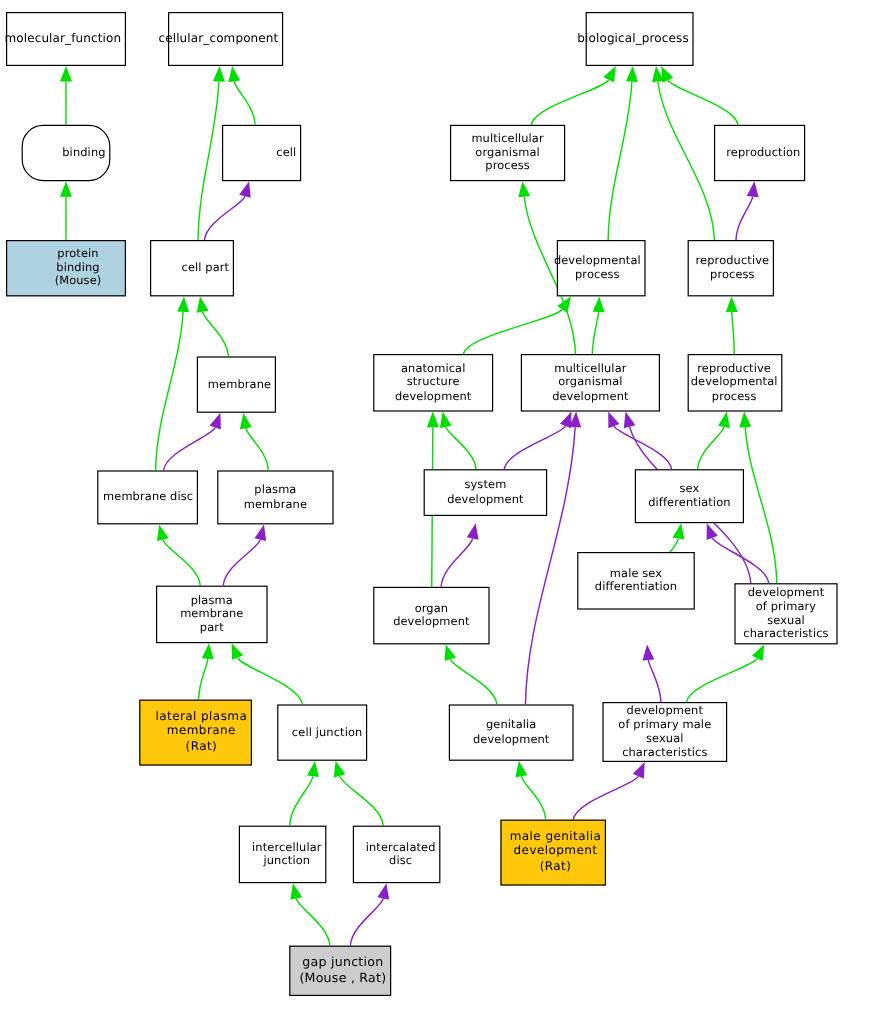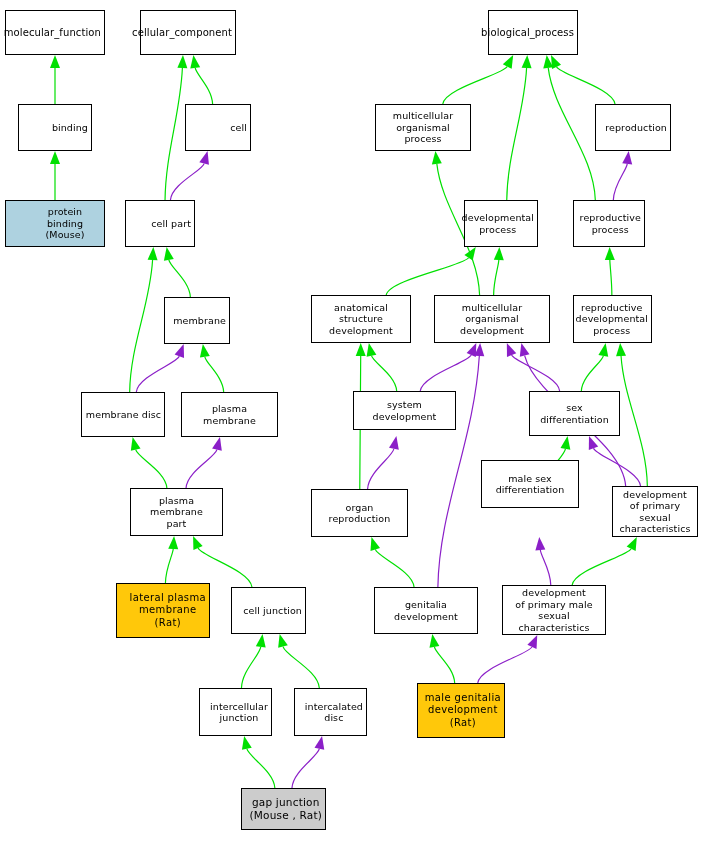--- a/index.html
+++ b/index.html
@@ -102,21 +102,21 @@
       <polygon points="636.82,537 635.648059801617,550.8789969439947 626.6497474675956,546.5166151244612" fill="#00e000"></polygon>
       <path d="M 454.7 683 C 453.9832 667.075, 435.5256 653.6, 434.41103221710324 646.8274527080926" fill="none" stroke="#00e000" stroke-width="1.2"></path>
       <polygon points="432.3,634 439.34466787406194,646.0155172399759 429.47739656014454,647.6393881762092" fill="#00e000"></polygon>
       <path d="M 477.74 683 C 479.64464 667.4, 528.68912 654.2, 531.9608218828963 646.8709187211105" fill="none" stroke="#8b1fc8" stroke-width="1.2"></path>
       <polygon points="537.26,635 536.5265598525542,648.9090641507657 527.3950839132384,644.8327732914552" fill="#8b1fc8"></polygon>
     </svg>
   <div id="nodes">
       <div class="node root" style="left: 5px; top: 10px; width: 100px; height: 45px;">
         <span class="lbl">molecular_function</span>
       </div>
-      <div class="node " style="left: 18px; top: 104px; width: 74px; height: 47px;">
+      <div class="node " style="left: 18px; top: 104px; width: 74px; height: 47px; border-radius: 18px;">
         <span class="lbl">binding</span>
       </div>
       <div class="node blue" style="left: 5px; top: 200px; width: 100px; height: 47px; padding-left: 20px;">
         <span class="lbl">protein binding
 (Mouse)</span>
       </div>
       <div class="node root" style="left: 140px; top: 10px; width: 96px; height: 45px;">
         <span class="lbl">cellular_component</span>
       </div>
       <div class="node " style="left: 185px; top: 104px; width: 66px; height: 47px;">
@@ -189,21 +189,21 @@
 developmental
 process</span>
       </div>
       <div class="node " style="left: 353px; top: 391px; width: 103px; height: 39px;">
         <span class="lbl">system development</span>
       </div>
       <div class="node " style="left: 529px; top: 391px; width: 91px; height: 45px;">
         <span class="lbl">sex differentiation</span>
       </div>
       <div class="node " style="left: 311px; top: 489px; width: 97px; height: 48px;">
-        <span class="lbl">organ reproduction</span>
+        <span class="lbl">organ development</span>
       </div>
       <div class="node " style="left: 481px; top: 460px; width: 98px; height: 48px;">
         <span class="lbl">male sex differentiation</span>
       </div>
       <div class="node " style="left: 612px; top: 486px; width: 86px; height: 51px;">
         <span class="lbl">development
 of primary sexual
 characteristics</span>
       </div>
       <div class="node " style="left: 374px; top: 587px; width: 104px; height: 47px;">

